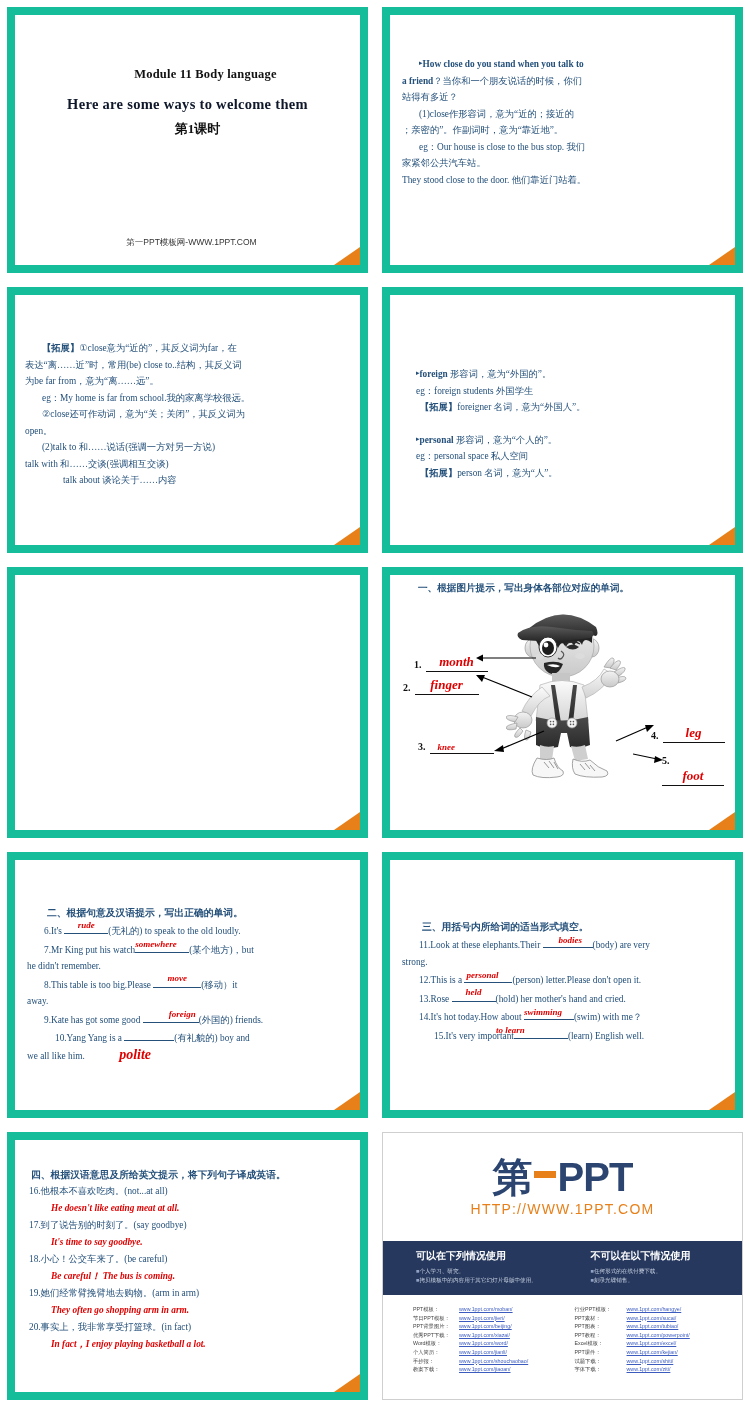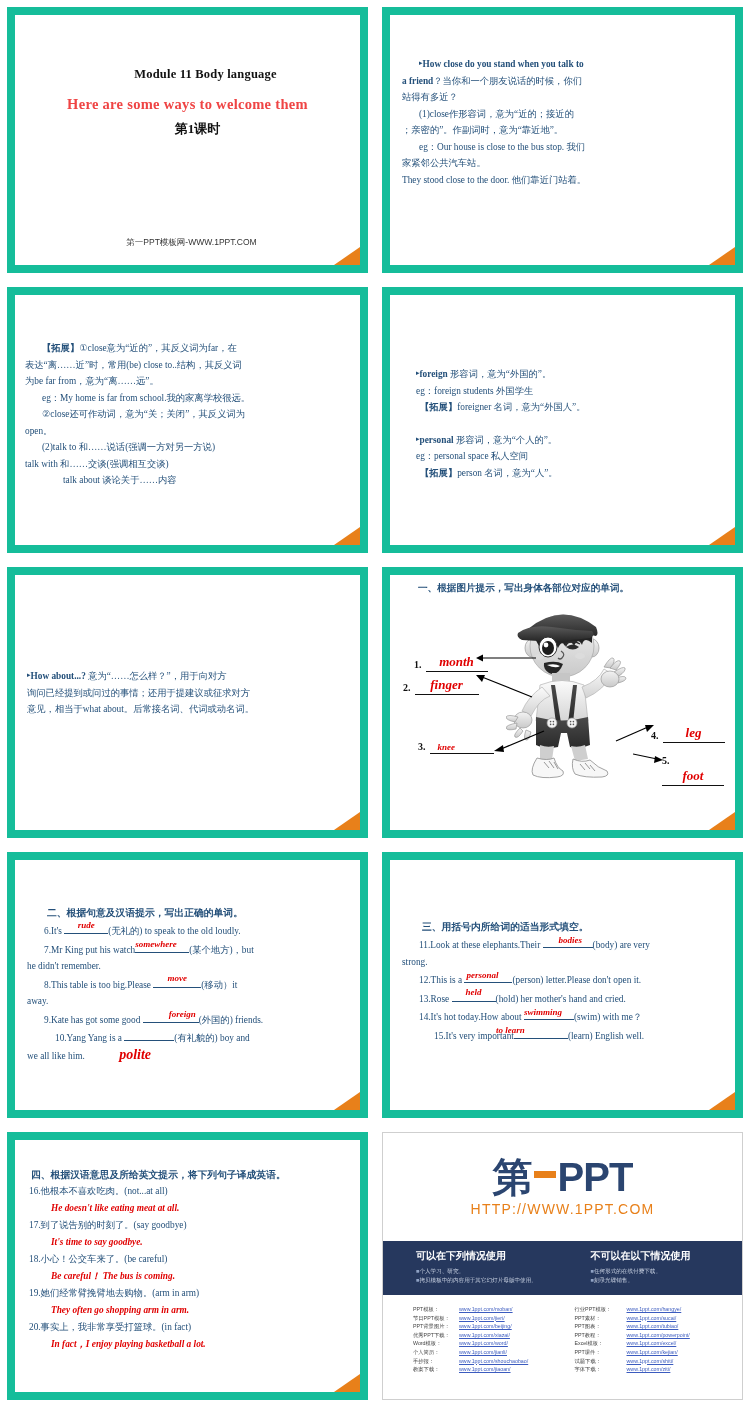--- a/index.html
+++ b/index.html
@@ -7,21 +7,21 @@
   .sheet{width:750px;height:1407px;display:grid;grid-template-columns:375px 375px;
          grid-template-rows:280px 280px 285px 280px 282px;}
   .slide{position:relative;box-sizing:border-box;padding:7px;background:#ffffff;}
   .frame{position:relative;width:100%;height:100%;box-sizing:border-box;
          border:4px solid #15bd9a;background:#15bd9a;padding:4px;overflow:hidden;}
   .inner{position:relative;width:100%;height:100%;box-sizing:border-box;background:#ffffff;overflow:hidden;}
   .corner{position:absolute;right:0;bottom:0;width:26px;height:18px;overflow:hidden;}
   .corner i{position:absolute;right:0;bottom:0;width:0;height:0;
             border-left:26px solid transparent;border-bottom:18px solid #e8801a;display:block;}
   .ttl-en{font-weight:bold;font-size:12.5px;text-align:center;color:#111;letter-spacing:.2px;padding-left:36px;}
-  .ttl-big{font-weight:bold;font-size:14.5px;text-align:center;color:#ef4444;margin-top:14px;letter-spacing:.3px;}
+  .ttl-big{font-weight:bold;font-size:14.5px;text-align:center;color:#0f172a;margin-top:14px;letter-spacing:.3px;}
   .ttl-cn{font-weight:bold;font-size:13px;text-align:center;color:#111;margin-top:7px;padding-left:20px;}
   .credit{position:absolute;left:8px;right:0;top:222px;text-align:center;font-size:8.5px;color:#333;
           font-family:"Liberation Sans",sans-serif;}
 
   .body-p{font-size:9.3px;line-height:16.5px;color:#24507a;text-align:left;}
   .ind{display:inline-block;width:17px;}
   .b{font-weight:bold;}
   .bullet-tri{font-size:7px;vertical-align:2px;}
 
   .s2 .body-p{padding:0 16px 0 12px;}
@@ -160,27 +160,20 @@
         <div class="corner">
             <i></i>
           </div>
       </div>
     </div>
   </div>
 
   <div class="slide s5">
     <div class="frame">
       <div class="inner">
-        <div style="padding-top:92px">
-          <div class="body-p">
-            <span class="bullet-tri">▸</span><span class="b">How about...?</span><span> 意为“……怎么样？”，用于向对方</span><br>
-            <span>询问已经提到或问过的事情；还用于提建议或征求对方</span><br>
-            <span>意见，相当于what about。后常接名词、代词或动名词。</span>
-          </div>
-        </div>
         <div class="corner">
             <i></i>
           </div>
       </div>
     </div>
   </div>
 
   <div class="slide">
     <div class="frame">
       <div class="inner">

